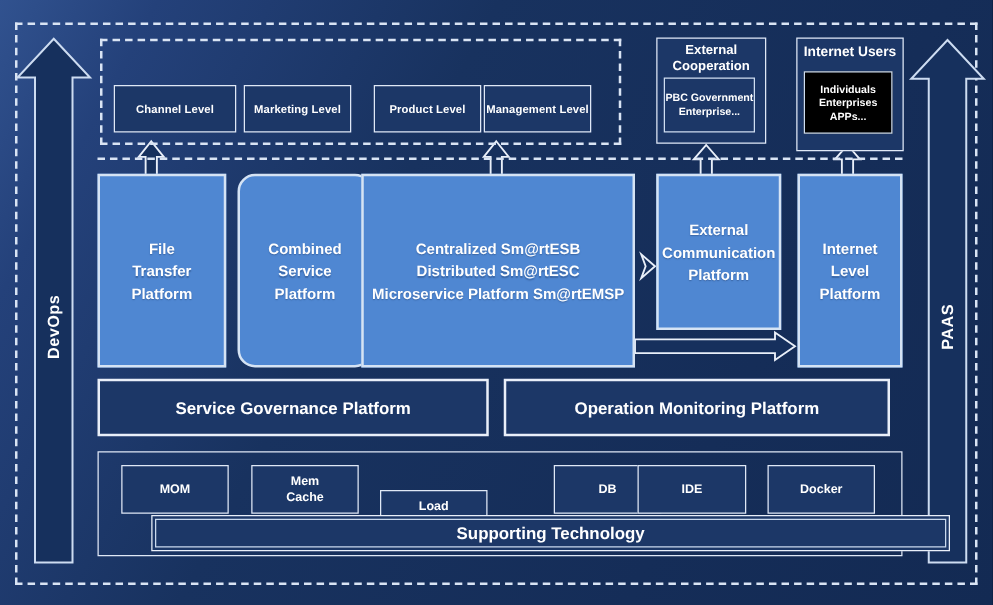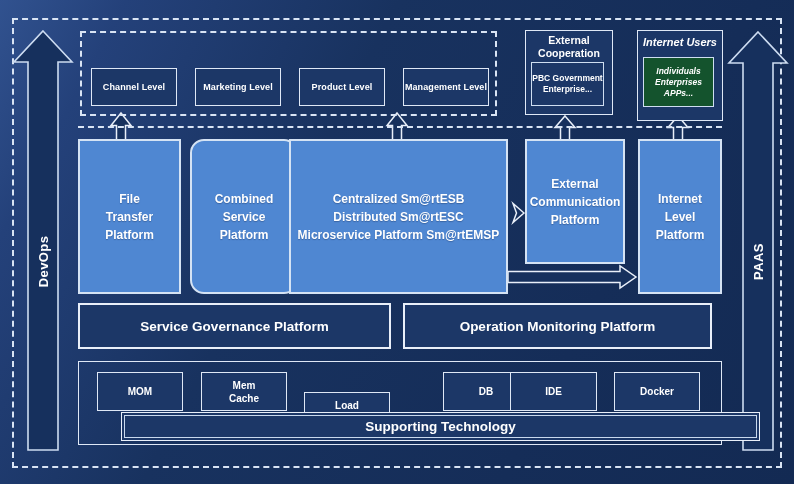--- a/index.html
+++ b/index.html
@@ -49,45 +49,45 @@
     <polygon points="278,213 289,203.5 285.5,213 289,222.5" fill="#16305d" stroke="#e9eff9" stroke-width="1.5"></polygon>
     <polygon points="524,213 513,203.5 516.5,213 513,222.5" fill="#16305d" stroke="#e9eff9" stroke-width="1.5"></polygon>
 
     <polygon points="508,271.5 620,271.5 620,266 636,277 620,288 620,282.5 508,282.5" fill="#16305d" stroke="#e9eff9" stroke-width="1.5"></polygon>
   </svg>
 
   <div class="abs rail-label" style="left:0px;top:254px;width:86px;">DevOps</div>
   <div class="abs rail-label" style="left:715px;top:254px;width:86px;">PAAS</div>
 
   <div class="abs dashed" style="left:80px;top:31px;width:417px;height:85px;"></div>
-  <div class="abs box-dark-thin center" style="left:91px;top:68px;width:86px;height:38px;">
+  <div class="abs box-dark-thin center" style="left:91px;top:68px;width:98px;height:38px;">
     <span class="lvl-label nowrap">Channel Level</span>
   </div>
   <div class="abs box-dark-thin center" style="left:195px;top:68px;width:86px;height:38px;">
     <span class="lvl-label nowrap">Marketing Level</span>
   </div>
   <div class="abs box-dark-thin center" style="left:299px;top:68px;width:86px;height:38px;">
     <span class="lvl-label nowrap">Product Level</span>
   </div>
-  <div class="abs box-dark-thin center" style="left:403px;top:68px;width:86px;height:38px;">
+  <div class="abs box-dark-thin center" style="left:387px;top:68px;width:86px;height:38px;">
     <span class="lvl-label nowrap">Management Level</span>
   </div>
 
   <div class="abs box-dark-thin" style="left:525px;top:30px;width:88px;height:85px;">
     <div class="title-sm pre" style="text-align:center;margin-top:3px;">External
 Cooperation</div>
     <div class="abs center" style="left:5px;top:31px;width:73px;height:44px;border:1.5px solid #cfdef1;background:#1c3767;">
       <span class="inner-sm pre">PBC Government
 Enterprise...</span>
     </div>
   </div>
 
-  <div class="abs box-dark-thin" style="left:637px;top:30px;width:86px;height:91px;font-style:italic;">
+  <div class="abs box-dark-thin" style="left:637px;top:30px;width:86px;height:91px;">
     <div class="nowrap" style="text-align:center;margin-top:5px;font-size:11px;font-weight:bold;">Internet Users</div>
-    <div class="abs center" style="left:5px;top:26px;width:71px;height:50px;border:1.5px solid #cfdef1;background:#14532d;">
+    <div class="abs center" style="left:5px;top:26px;width:71px;height:50px;border:1.5px solid #cfdef1;background:#000000;">
       <span class="inner-sm pre">Individuals
 Enterprises
 APPs...</span>
     </div>
   </div>
 
   <div class="abs dline" style="left:78px;top:126px;width:644px;height:0;"></div>
 
   <div class="abs box-light center" style="left:78px;top:139px;width:103px;height:155px;">
     <span class="plat-label pre">File

